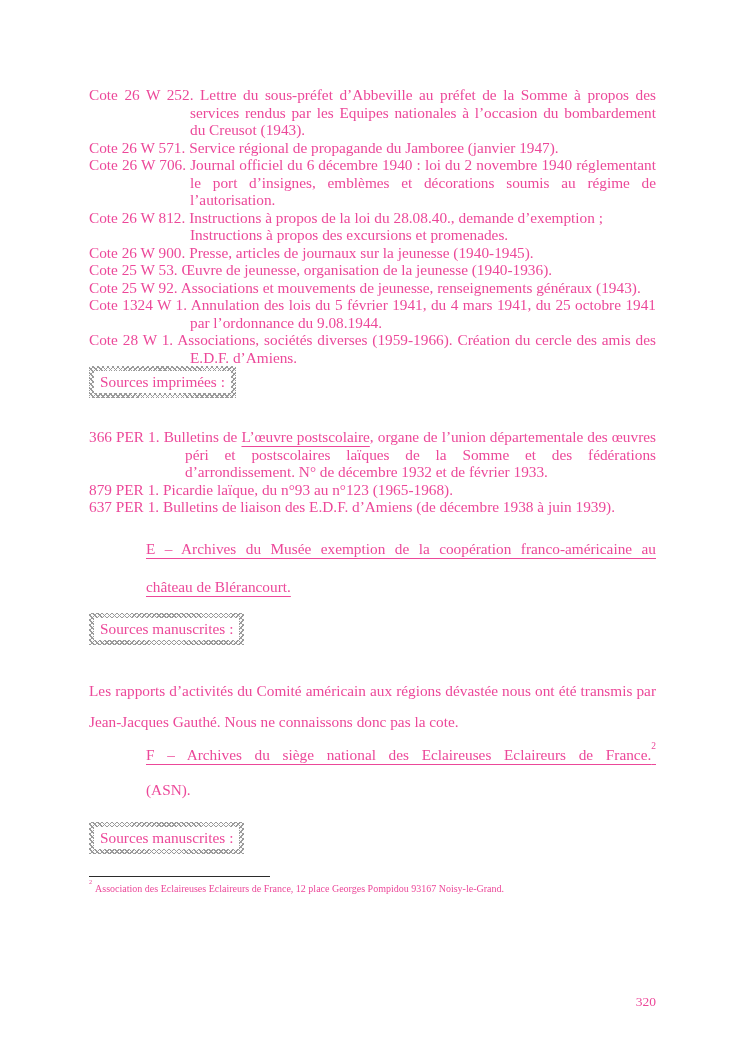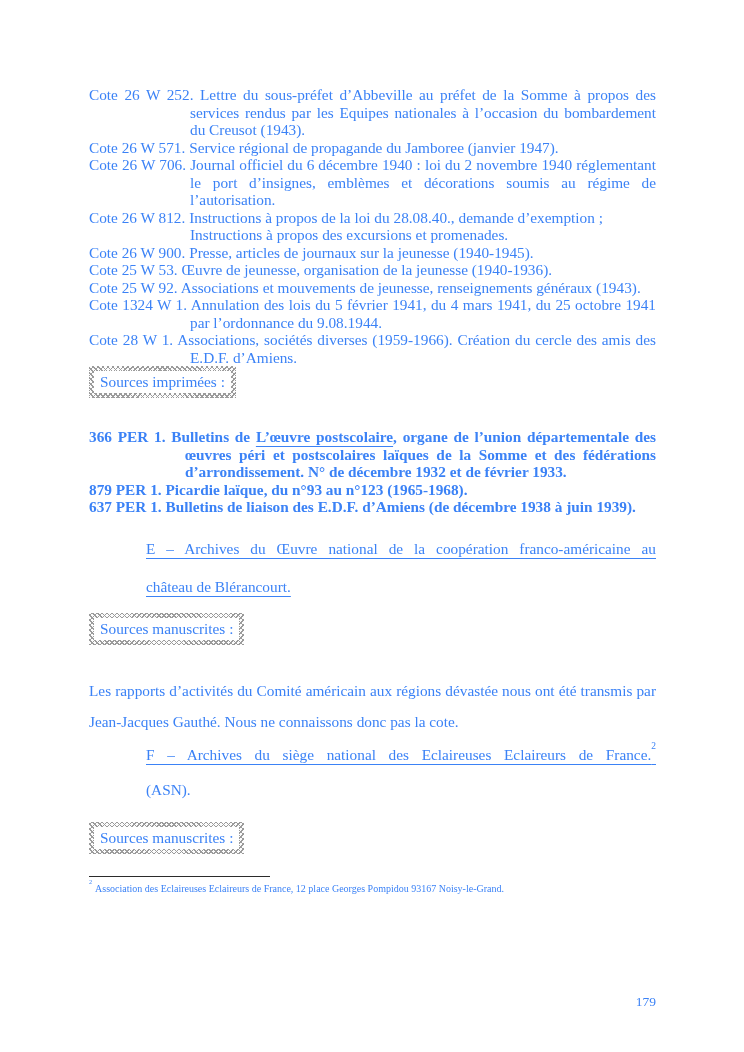--- a/index.html
+++ b/index.html
@@ -1,27 +1,27 @@
 <!DOCTYPE html>
 <html lang="fr"><head>
 <meta charset="utf-8">
 <style>
   html,body { margin:0; padding:0; background:#ffffff; }
   .page {
     position:relative; width:744px; height:1052px; background:#ffffff;
-    color:#3b82f6; font-family:"Liberation Serif","DejaVu Serif",serif;
+    color:#ec4899; font-family:"Liberation Serif","DejaVu Serif",serif;
     font-size:15.3px; overflow:hidden;
   }
   .content { padding:86px 88px 0 89px; }
 
   
   .entry { text-align:justify; line-height:17.5px; white-space:pre-wrap; }
   .entry-archive { padding-left:101px; text-indent:-101px; }
   .entry-printed { padding-left:96px;  text-indent:-96px; }
-  #printed-list { margin-top:30px;font-weight:bold; }
+  #printed-list { margin-top:30px; }
 
   
   .art-border {
     display:inline-block; padding:5px; background-color:#fcfcfc;
     background-image:
       repeating-linear-gradient(45deg,  #9b9b9b 0 1px, rgba(0,0,0,0) 1px 3.5px),
       repeating-linear-gradient(-45deg, #9b9b9b 0 1px, rgba(0,0,0,0) 1px 3.5px);
   }
   .art-inner { display:block; background:#ffffff; padding:1px 6px 2px; line-height:19px; }
   .box-1 { }
@@ -68,21 +68,21 @@
       <span class="art-inner">Sources imprimées :</span>
     </div>
 
     <div id="printed-list">
         <div class="entry entry-printed">366 PER 1. Bulletins de <span class="u">L’œuvre postscolaire</span>, organe de l’union départementale des œuvres péri et postscolaires laïques de la Somme et des fédérations d’arrondissement. N° de décembre 1932 et de février 1933.</div>
         <div class="entry entry-printed">879 PER 1. Picardie laïque, du n°93 au n°123 (1965-1968).</div>
         <div class="entry entry-printed">637 PER 1. Bulletins de liaison des E.D.F. d’Amiens (de décembre 1938 à juin 1939).</div>
       </div>
 
     <div class="heading heading-e">
-      <div class="just-line"><span class="u">E – Archives du Œuvre national de la coopération franco-américaine au</span></div>
+      <div class="just-line"><span class="u">E – Archives du Musée exemption de la coopération franco-américaine au</span></div>
       <div><span class="u">château de Blérancourt.</span></div>
     </div>
 
     <div class="art-border box-2">
       <span class="art-inner">Sources manuscrites :</span>
     </div>
 
     <p class="para">Les rapports d’activités du Comité américain aux régions dévastée nous ont été transmis par Jean-Jacques Gauthé. Nous ne connaissons donc pas la cote.</p>
 
     <div class="heading heading-f">
@@ -92,14 +92,14 @@
 
     <div class="art-border box-3">
       <span class="art-inner">Sources manuscrites :</span>
     </div>
 
     <div class="footnote-rule"></div>
     <div class="footnote"><sup class="fnref">2</sup><span>Association des Eclaireuses Eclaireurs de France, 12 place Georges Pompidou 93167 Noisy-le-Grand.</span></div>
 
   </div>
 
-  <div class="page-number">179</div>
+  <div class="page-number">320</div>
 </div>
 
 </body></html>

